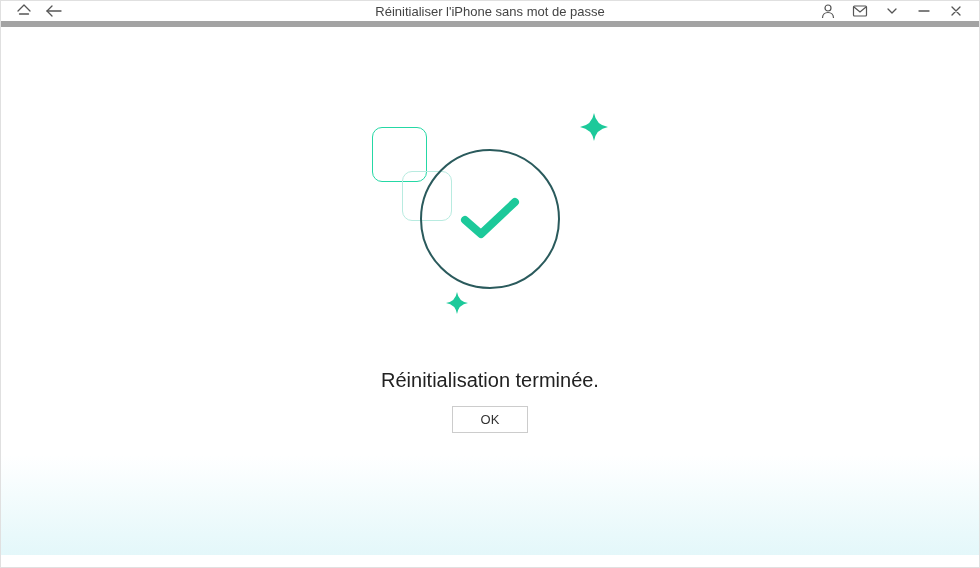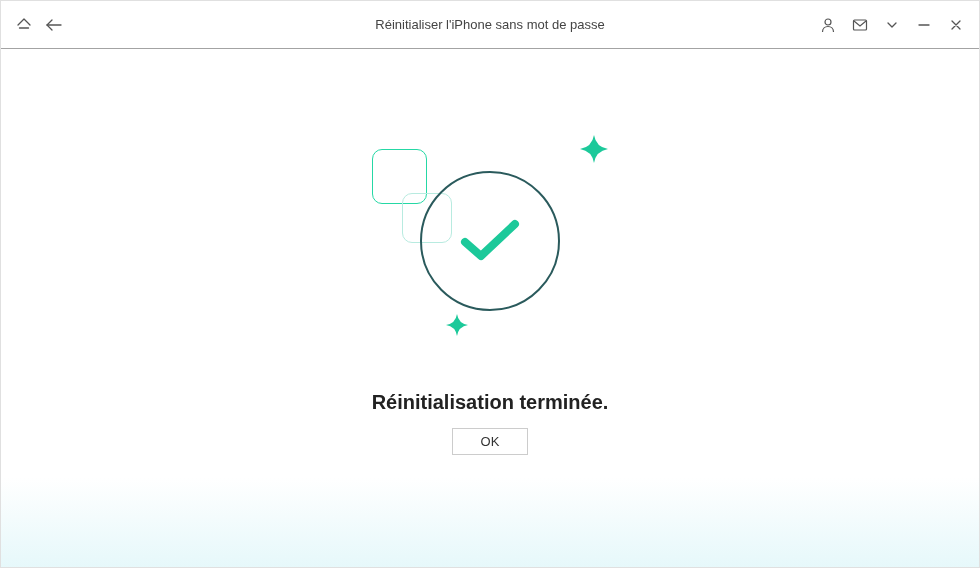--- a/index.html
+++ b/index.html
@@ -12,23 +12,23 @@
       background: #ffffff;
       width: 980px;
       height: 568px;
       overflow: hidden;
       position: relative;
       border: 1px solid #e0e0e0;
     }
     .titlebar {
       display: flex;
       align-items: center;
-      height: 48px;
+      height: 26px;
       padding: 0 14px;
-      border-bottom: 1px solid #a3a3a3;
+      border-bottom: 6px solid #a3a3a3;
       position: relative;
     }
     .titlebar-left {
       display: flex;
       align-items: center;
       gap: 12px;
     }
     .icon-btn {
       width: 18px;
       height: 18px;
@@ -107,21 +107,21 @@
       top: -8px;
     }
     .sparkle2 {
       position: absolute;
       left: 95px;
       bottom: 0px;
     }
     .heading {
       font-size: 20px;
       color: #222;
-      font-weight: 700;
+      font-weight: 400;
       margin-bottom: 14px;
     }
     .subtext {
       font-size: 13px;
       color: #555;
       margin-bottom: 28px;
     }
     .ok-btn {
       padding: 5px 28px;
       background: #ffffff;

